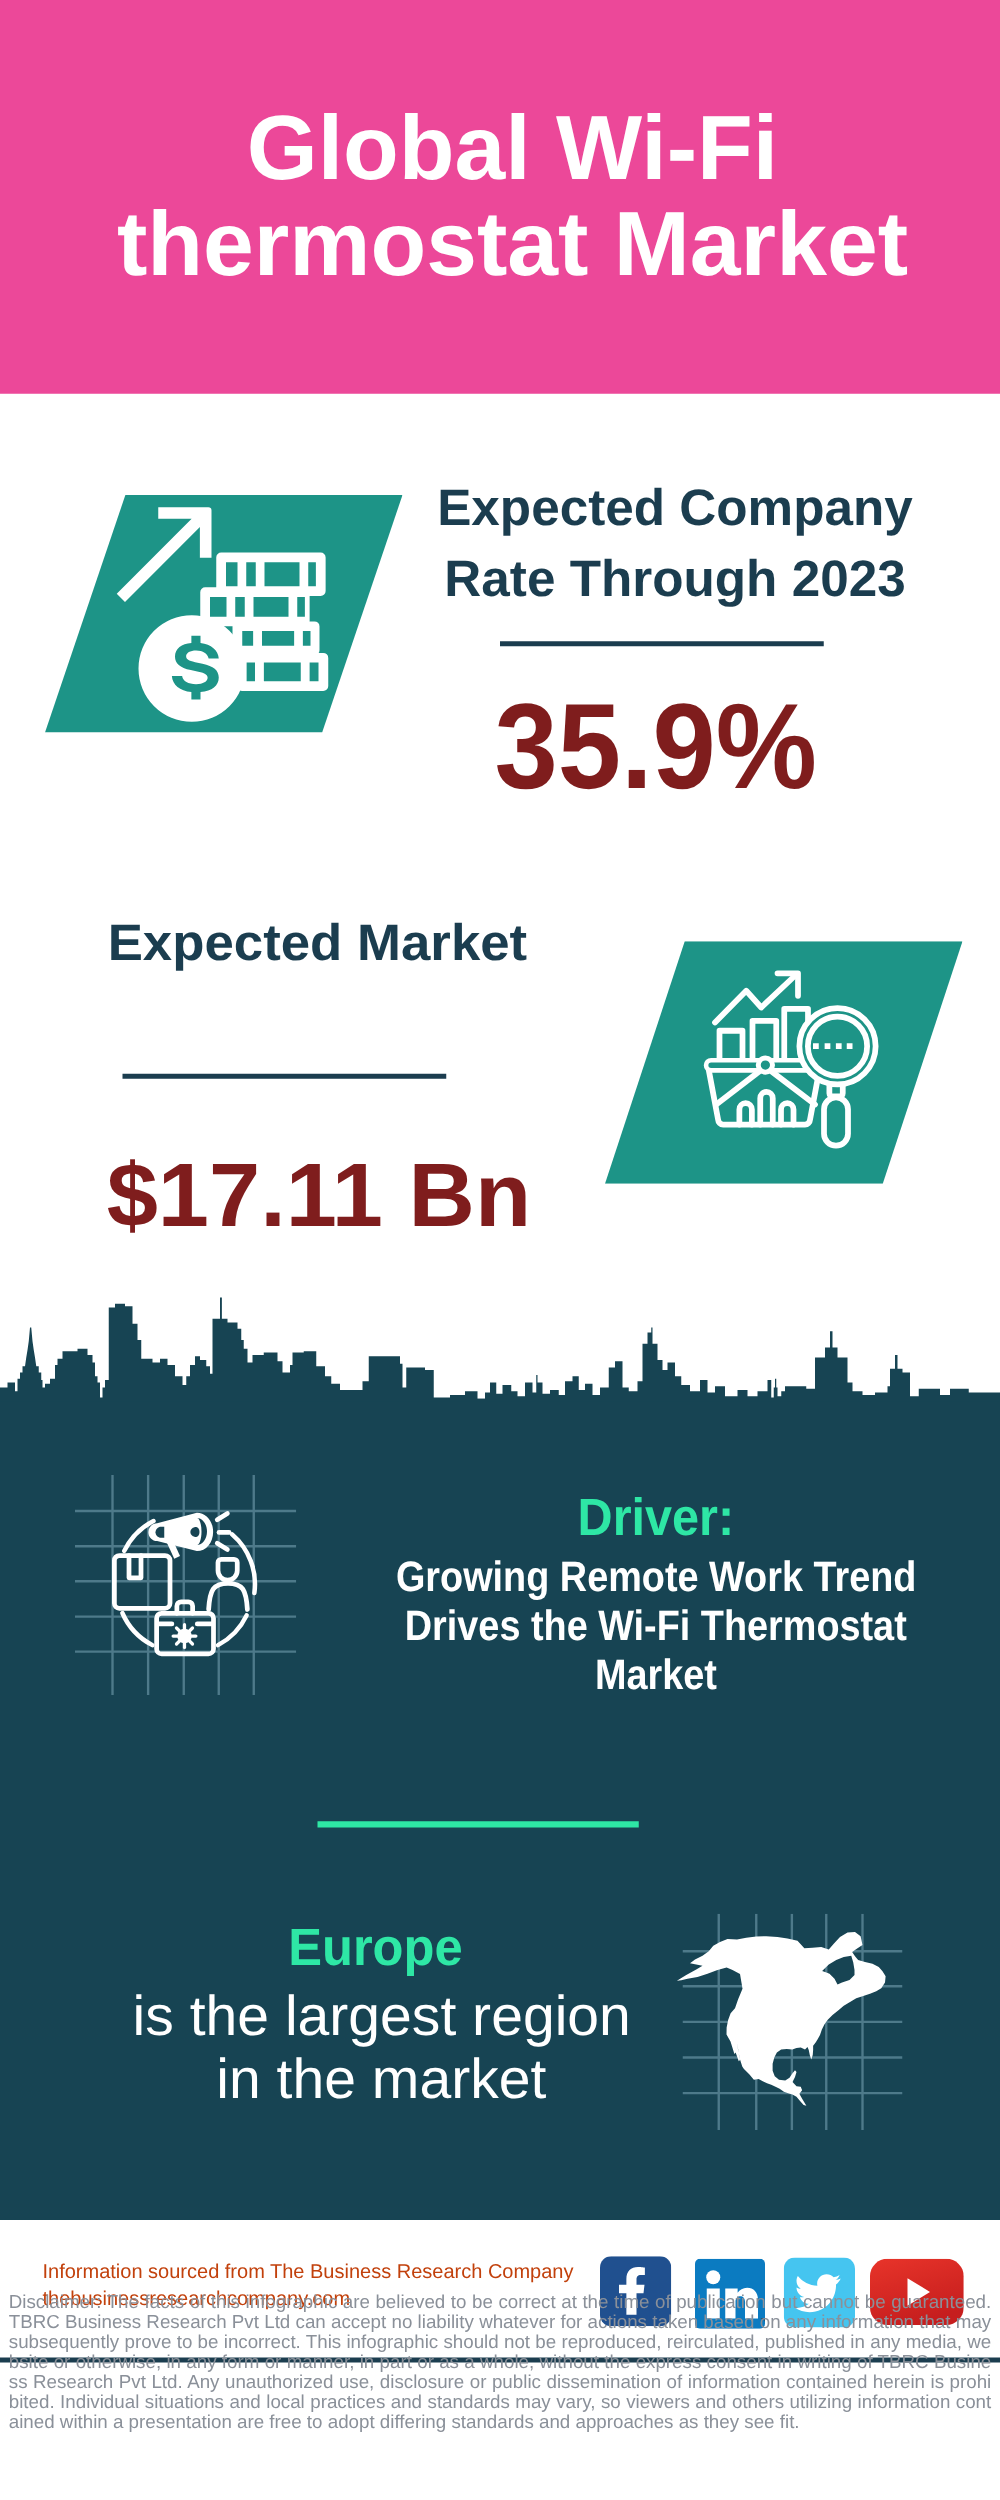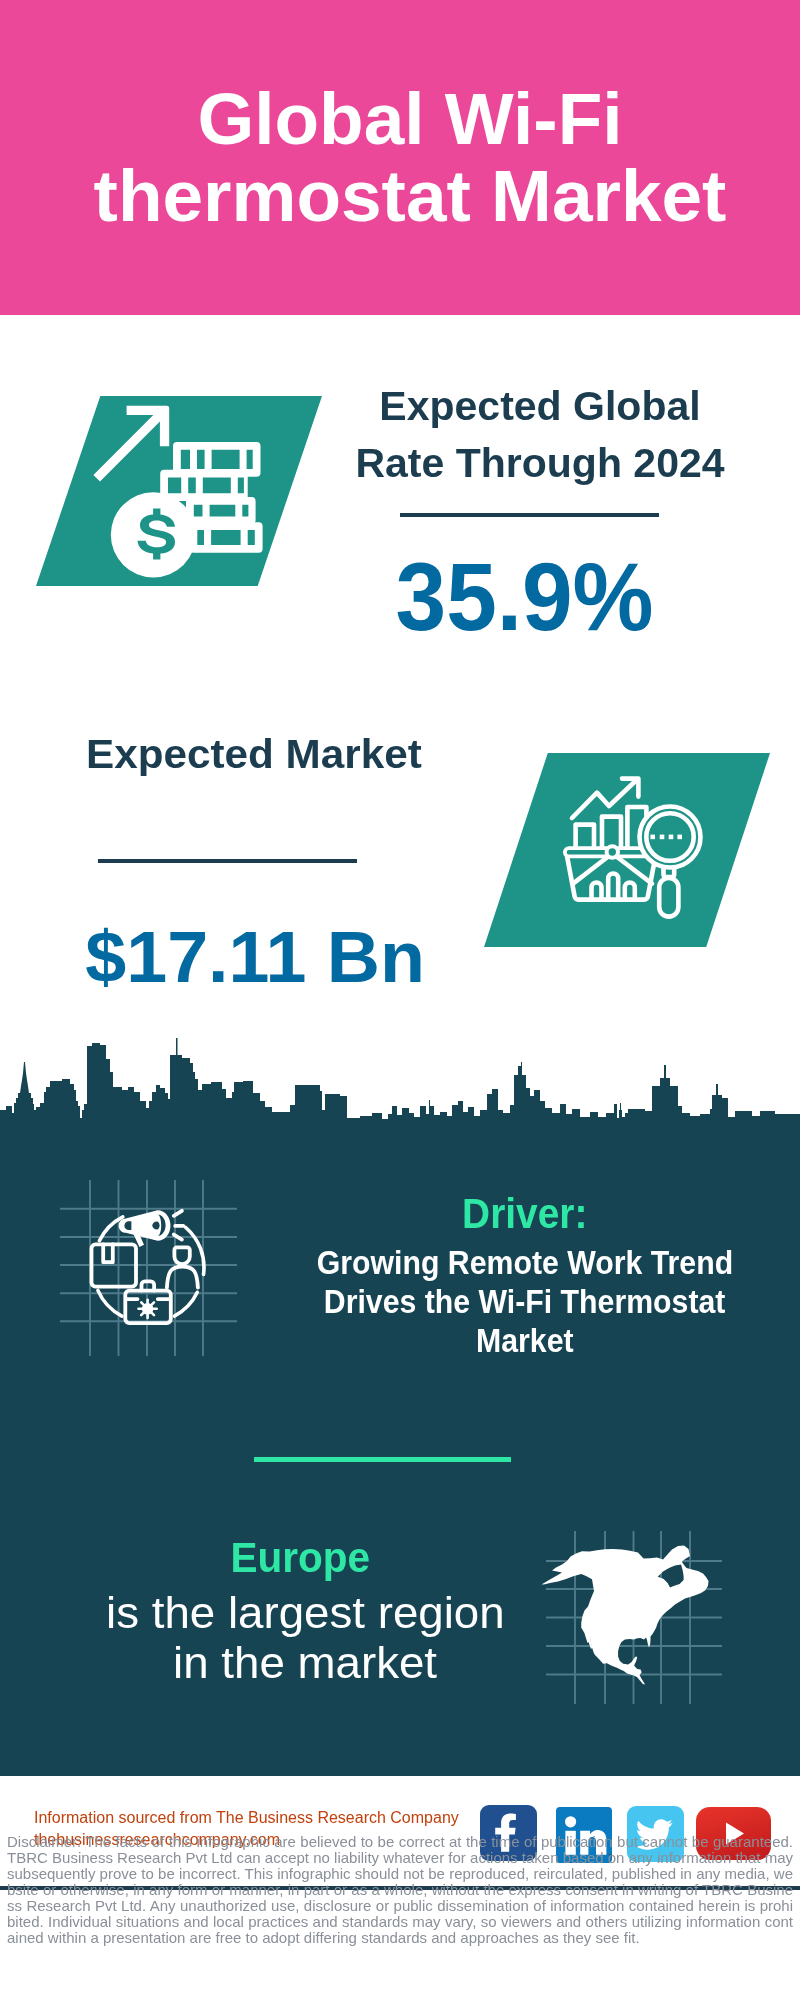--- a/index.html
+++ b/index.html
@@ -11,21 +11,21 @@
 
   
   #header-band { left:0; top:0; width:800px; height:315px; background:#ec4899; }
   #page-title { left:0; top:0; width:800px; text-align:center; color:#ffffff;
      font-size:73px; font-weight:bold; line-height:77px; }
   #page-title .tl { display:block; }
 
   
   .stat-title { color:#1b3d4f; font-weight:bold; font-size:41px; line-height:57px; text-align:center; white-space:nowrap;}
   .rule { background:#1b3d4f; height:4px; }
-  .stat-value { color:#0369a1; font-weight:bold; text-align:center; white-space:nowrap; }
+  .stat-value { color:#7f1d1d; font-weight:bold; text-align:center; white-space:nowrap; }
 
   
   #dark-band { left:0; top:1119px; width:800px; height:657px; background:#174453; }
   #skyline { left:0; top:1000px; width:800px; height:121px; }
 
   .grid-box { position:absolute; }
 
   .dk-accent { color:#2ee7a5; font-weight:bold; text-align:center; white-space:nowrap; }
   .dk-body { color:#ffffff; font-weight:bold; text-align:center; white-space:nowrap; }
   .dk-body-reg { color:#ffffff; text-align:center; white-space:nowrap; }
@@ -78,22 +78,22 @@
                  M161.3 134.0 L161.3 149.0 L168.0 149.0 L168.0 134.0 Z
                  M175.1 134.0 L175.1 149.0 L204.6 149.0 L204.6 134.0 Z
                  M211.7 134.0 L211.7 149.0 L218.8 149.0 L218.8 134.0 Z"></path>
 
         <path d="M117.4 138.8 m-42.6 0 a42.6 42.6 0 1 0 85.2 0 a42.6 42.6 0 1 0 -85.2 0 Z M 117.1 112.5 L 124.4 112.5 L 124.4 118.4 C 133.0 119.4 138.5 124.2 139.0 130.8 L 130.9 130.8 C 130.1 126.8 126.4 124.4 120.9 124.4 C 116.1 124.4 112.9 126.2 112.9 129.0 C 112.9 131.3 114.9 132.6 120.1 133.7 L 126.0 135.0 C 134.8 136.9 139.0 140.3 139.0 145.9 C 139.0 152.3 133.7 156.8 124.4 157.6 L 124.4 163.5 L 117.1 163.5 L 117.1 157.6 C 107.8 156.8 102.0 151.9 101.5 144.8 L 109.7 144.8 C 110.4 149.1 114.6 151.3 120.9 151.3 C 126.5 151.3 130.1 149.2 130.1 146.2 C 130.1 143.8 128.1 142.4 122.7 141.3 L 116.6 140.0 C 107.9 138.1 104.0 134.6 104.0 129.1 C 104.0 123.1 109.2 118.9 117.1 118.4 Z" fill-rule="evenodd"></path>
       </g>
     </svg>
   </div>
 
   <div class="abs stat-title" style="left:290px;top:378px;width:500px;">
-    <div>Expected Global</div>
-    <div>Rate Through 2024</div>
+    <div>Expected Company</div>
+    <div>Rate Through 2023</div>
   </div>
   <div class="abs rule" style="left:400px;top:513px;width:259px;height:4px;"></div>
   <div class="abs stat-value" style="left:275px;top:548px;width:500px;font-size:97px;line-height:97px;"><span style="display:inline-block;transform:scaleX(0.938)">35.9%</span></div>
 
   <div class="abs stat-title" style="left:4px;top:726px;width:500px;text-decoration:underline;">
     <div><span style="display:inline-block;transform:scaleX(1.03)">Expected Market</span></div>
   </div>
   <div class="abs rule" style="left:98px;top:859px;width:259px;height:4px;"></div>
   <div class="abs stat-value" style="left:0px;top:885px;width:510px;font-size:72px;line-height:72px;margin-top:36px;"><span style="display:inline-block;transform:scaleX(1.022)">$17.11 Bn</span></div>
 

